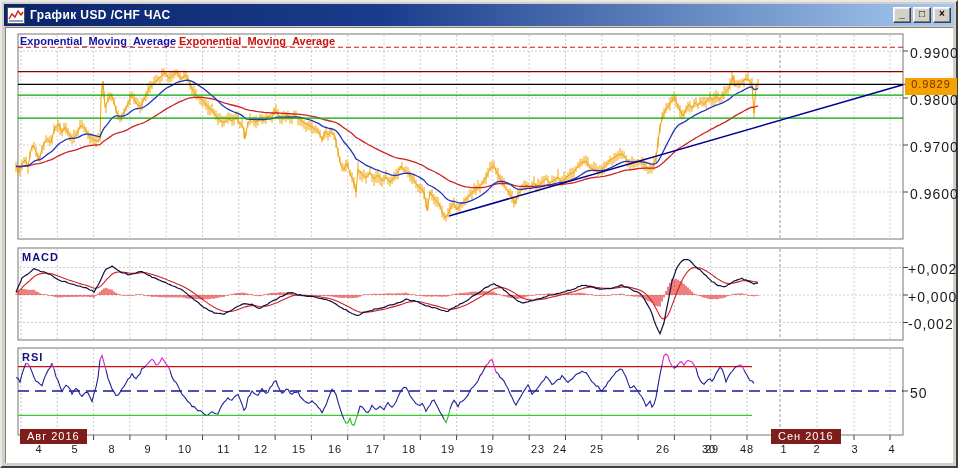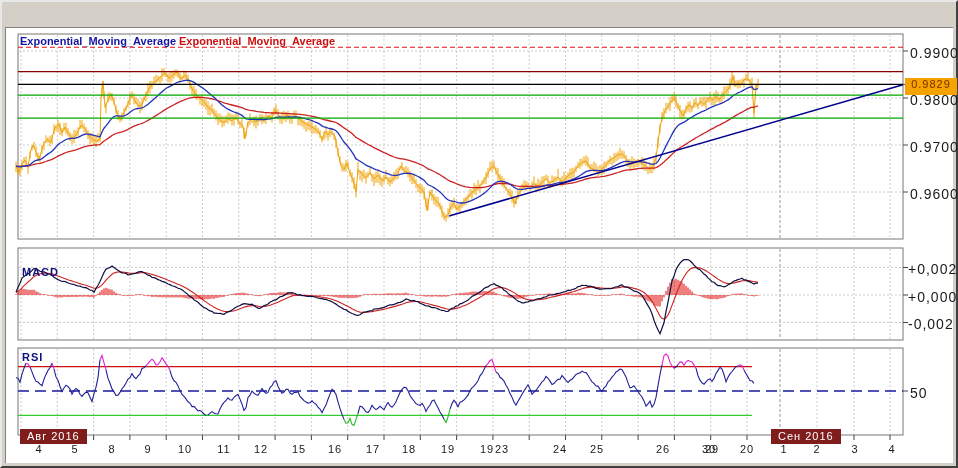--- a/index.html
+++ b/index.html
@@ -14,39 +14,53 @@
   .tb-btns{display:flex;gap:2px;flex:0 0 auto;}
   .tb-btn{width:16px;height:14px;background:#d4d0c8;border:1px solid;border-color:#ffffff #404040 #404040 #ffffff;
           box-shadow:inset -1px -1px 0 #808080,inset 1px 1px 0 #f4f2ee;
           font-size:10px;font-weight:bold;line-height:12px;text-align:center;color:#000;cursor:default;}
   .client{position:absolute;left:3px;top:25px;right:3px;bottom:3px;background:#ffffff;
           border-top:1px solid #808080;border-left:1px solid #808080;z-index:1;}
   #chart-svg{position:absolute;left:0;top:0;z-index:2;pointer-events:none;}
   .olabel{position:absolute;z-index:3;font-size:11px;white-space:nowrap;}
   .ema1{left:18px;top:33px;color:#1515a3;font-weight:bold;}
   .ema2{left:177px;top:33px;color:#cc1111;font-weight:bold;}
-  .macd-label{left:20px;top:264px;color:#10107e;font-weight:bold;letter-spacing:1px;}
+  .macd-label{left:20px;top:249px;color:#10107e;font-weight:bold;letter-spacing:1px;}
   .rsi-label{left:20px;top:349px;color:#10107e;font-weight:bold;letter-spacing:1px;}
   .ax{color:#1a1a1a;letter-spacing:1px;font-size:14px;}
   .y0{left:908px;top:43px;}  .y1{left:908px;top:90px;}
   .y2{left:908px;top:137px;} .y3{left:908px;top:184px;}
   .m0{left:906px;top:259px;} .m1{left:906px;top:287px;} .m2{left:906px;top:314px;}
   .r0{left:908px;top:383px;}
   .price-tag{left:903px;top:76px;width:52px;height:17px;background:#f4a300;color:#7a2e00;
              text-align:center;line-height:13px;letter-spacing:1px;z-index:4;}
   .month-badge{position:absolute;z-index:4;background:#7f1d1d;color:#ffffff;font-size:11px;
                padding:1px 7px 2px 7px;letter-spacing:1px;top:427px;}
   .mb-aug{left:18px;} .mb-sep{left:769px;}
   .date-label{position:absolute;top:441px;transform:translateX(-50%);font-size:11px;
               color:#1a1a1a;letter-spacing:1px;z-index:3;}
 </style>
 </head>
 <body>
 
 <div class="window">
+  <div class="titlebar">
+    <span class="win-icon">
+      <svg width="16" height="15" viewBox="0 0 16 15">
+          <polyline points="1,11 4,6 7,9 10,3 13,7 15,4" fill="none" stroke="#cc2222" stroke-width="1.4"></polyline>
+          <polyline points="1,13 15,13" stroke="#224488" stroke-width="1"></polyline>
+        </svg>
+    </span>
+    <span class="win-title">График USD /CHF  ЧАС</span>
+    <span class="tb-btns">
+      <span class="tb-btn">_</span>
+      <span class="tb-btn">□</span>
+      <span class="tb-btn">×</span>
+    </span>
+  </div>
 
   <div class="client"></div>
 
   <svg id="chart-svg" width="958" height="468" viewBox="0 0 958 468">
       <line x1="19" y1="33" x2="19" y2="236" stroke="#cccccc" stroke-width="1" stroke-dasharray="2,2"></line>
       <line x1="55.3" y1="33" x2="55.3" y2="236" stroke="#cccccc" stroke-width="1" stroke-dasharray="2,2"></line>
       <line x1="91.6" y1="33" x2="91.6" y2="236" stroke="#cccccc" stroke-width="1" stroke-dasharray="2,2"></line>
       <line x1="127.89999999999999" y1="33" x2="127.89999999999999" y2="236" stroke="#cccccc" stroke-width="1" stroke-dasharray="2,2"></line>
       <line x1="164.2" y1="33" x2="164.2" y2="236" stroke="#cccccc" stroke-width="1" stroke-dasharray="2,2"></line>
       <line x1="200.5" y1="33" x2="200.5" y2="236" stroke="#cccccc" stroke-width="1" stroke-dasharray="2,2"></line>
@@ -971,25 +985,25 @@
       <span class="date-label" style="left: 146px;">9</span>
       <span class="date-label" style="left: 183px;">10</span>
       <span class="date-label" style="left: 222px;">11</span>
       <span class="date-label" style="left: 259px;">12</span>
       <span class="date-label" style="left: 297px;">15</span>
       <span class="date-label" style="left: 333px;">16</span>
       <span class="date-label" style="left: 371px;">17</span>
       <span class="date-label" style="left: 407px;">18</span>
       <span class="date-label" style="left: 446px;">19</span>
       <span class="date-label" style="left: 485px;">19</span>
-      <span class="date-label" style="left: 500px;">23</span>
+      <span class="date-label" style="left: 536px;">23</span>
       <span class="date-label" style="left: 558px;">24</span>
       <span class="date-label" style="left: 595px;">25</span>
       <span class="date-label" style="left: 633px; margin-left: 28px;">26</span>
       <span class="date-label" style="left: 670px; margin-left: 40px;">29</span>
       <span class="date-label" style="left: 707px;">30</span>
-      <span class="date-label" style="left: 745px;">20</span>
+      <span class="date-label" style="left: 745px;">48</span>
       <span class="date-label" style="left: 782px;">1</span>
       <span class="date-label" style="left: 815px;">2</span>
       <span class="date-label" style="left: 853px;">3</span>
       <span class="date-label" style="left: 890px;">4</span>
     </div>
 </div>
 
 </body></html>

